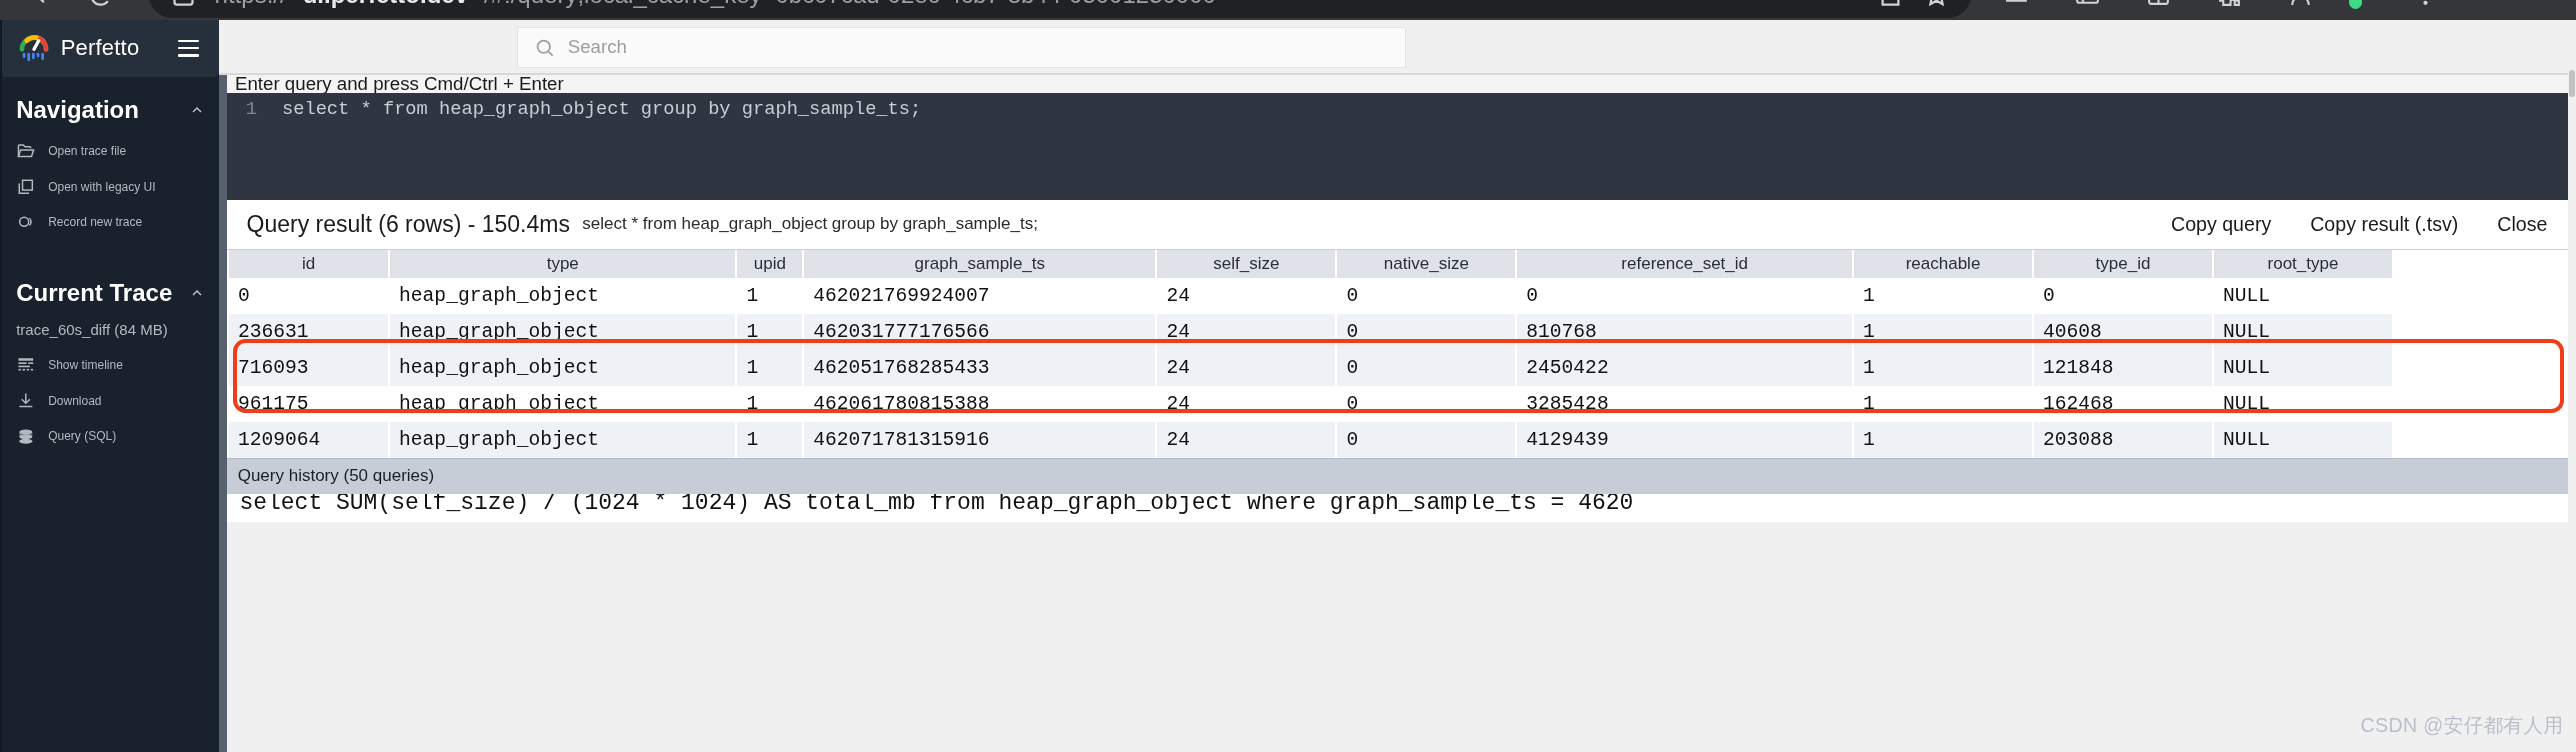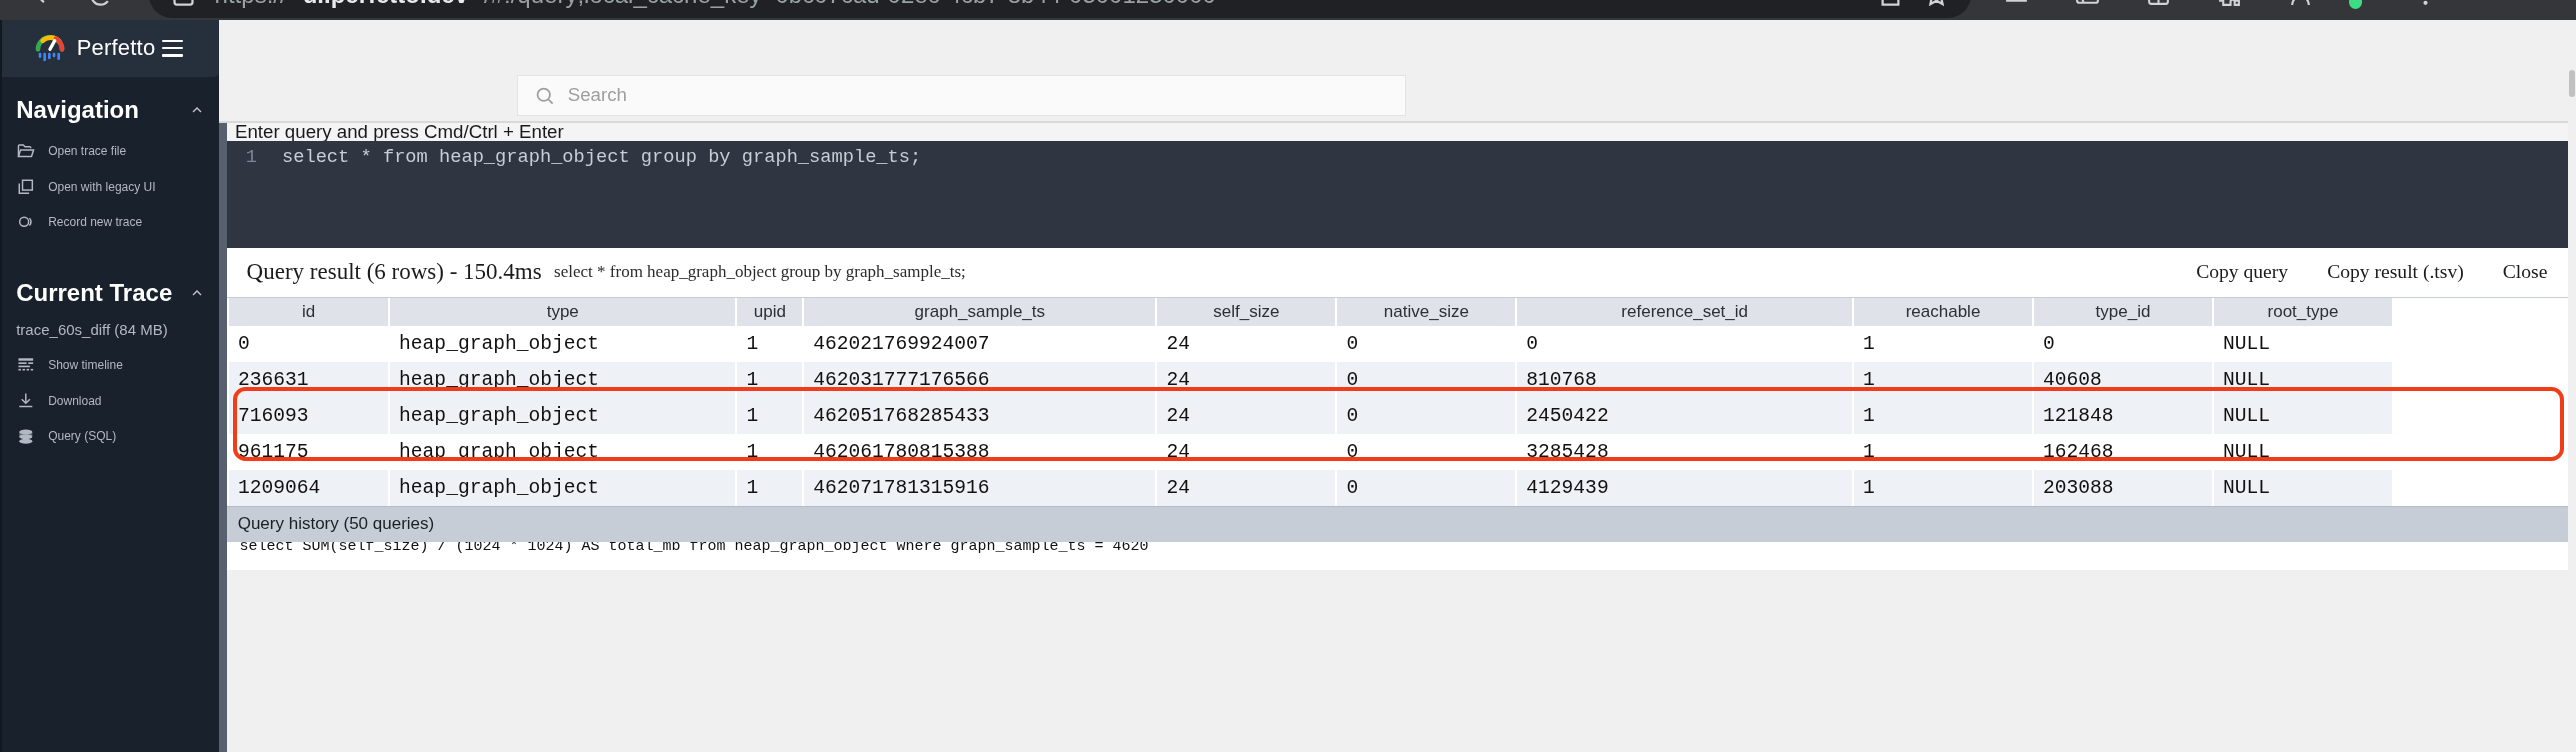--- a/index.html
+++ b/index.html
@@ -34,21 +34,21 @@
   .chrome-right .chrome-icon svg { width: 25px; height: 25px; }
   .green-dot { width: 13.3px; height: 13.3px; border-radius: 50%; background: #3ddc84; position: relative; top: 7.1px; left: -7.1px; }
 
   
   .sidebar {
     position: absolute; left: 0; top: 19.6px; width: 219px; height: 732px;
     background: #19212c; border-left: 2.7px solid #111820;
   }
   .sidebar-header {
     height: 57px; background: #262f3c; display: flex; align-items: center;
-    padding: 0 32px; justify-content: space-between;
+    padding: 0 16px; justify-content: space-between;
     border-radius: 0 0 5.3px 0;
   }
   .brand { display: flex; align-items: center; gap: 10.7px; }
   .brand-logo { width: 32px; height: 32px; }
   .brand-name { color: #fff; font-size: 22px; font-weight: 400; letter-spacing: 0.2px; }
   .hamburger { display: flex; flex-direction: column; gap: 4.4px; cursor: pointer; padding: 3.6px; }
   .hamburger span { display: block; width: 21.3px; height: 2.7px; background: #fff; border-radius: 0.9px; }
 
   .sb-section { padding: 0; }
   .sb-section-title {
@@ -67,21 +67,20 @@
   .sb-filename { padding: 5.3px 14.2px 9px 14.2px; color: #b3b9c2; font-size: 15px; white-space: nowrap; }
 
   
   .main {
     position: absolute; left: 219px; top: 19.6px; width: 2357px; height: 732px;
     background: #f0f0f0;
   }
   .topbar {
     height: 55px; background: #f0f0f0; display: flex; align-items: center; justify-content: center;
     position: relative;
-    margin-top: 48px;
   }
   .searchbox {
     position: absolute; left: 298px; top: 7.1px; width: 889px; height: 41px;
     background: #fafafa; border: 0.9px solid #e3e3e3;
     display: flex; align-items: center; gap: 12.4px; padding: 0 16px;
   }
   .search-icon { width: 21.3px; height: 21.3px; color: #9e9e9e; }
   .search-ph { color: #9e9e9e; font-size: 18.7px; }
   .topbar-shadow { position:absolute; left:0; right:0; bottom:0; height:1.8px; background:#d8d8d8; }
 
@@ -103,21 +102,20 @@
     font-family: "Liberation Mono", monospace; font-size: 18.7px;
   }
   .line-no { color: #7d8593; width: 30px; text-align: right; }
   .line-code { color: #c8cdd6; padding-left: 25px; }
 
   
   .result-bar {
     margin-left: 8px; height: 50px; background: #fff;
     display: flex; align-items: center; padding: 0 19.6px; gap: 12.4px;
     border-bottom: 1.8px solid #c9cdd4;
-    font-family: Liberation Serif, serif;
   }
   .result-title { font-size: 23px; color: #1b1b1b; font-weight: 400; }
   .result-sql { font-size: 17px; color: #2b2b2b; }
   .result-actions { margin-left: auto; display: flex; gap: 39px; padding-right: 9px; }
   .result-action { font-size: 19.6px; color: #1b1b1b; cursor: pointer; }
 
   
   .tbl-wrap { margin-left: 8px; background: #fff; position: relative; }
   table.qtbl { border-collapse: separate; border-spacing: 2.7px 0; width: 2167px; table-layout: fixed; }
   table.qtbl th {
@@ -139,21 +137,21 @@
 
   
   .qhist {
     margin-left: 8px; background: #c6cdd7; height: 36px;
     display: flex; align-items: center; padding-left: 10.7px;
     border-top: 0.9px solid #b5bcc6;
   }
   .qhist-title { font-size: 17px; color: #1b1f26; }
   .qhist-row {
     margin-left: 8px; background: #fff; height: 28.4px; overflow: hidden;
-    font-family: "Liberation Mono", monospace; font-size: 15px; color: #111;
+    font-family: "Liberation Mono", monospace; font-size: 23px; color: #111;
     padding-left: 12.4px; display: flex; align-items: flex-start;
   }
   .qhist-row .cut { position: relative; top: -3.6px; white-space: nowrap; }
 
   .watermark {
     position: absolute; right: 12.4px; bottom: 12.4px;
     color: #b9c0cb; font-size: 19.6px; font-family: "Liberation Sans", sans-serif;
     pointer-events: none; letter-spacing: 0.4px;
   }
 

